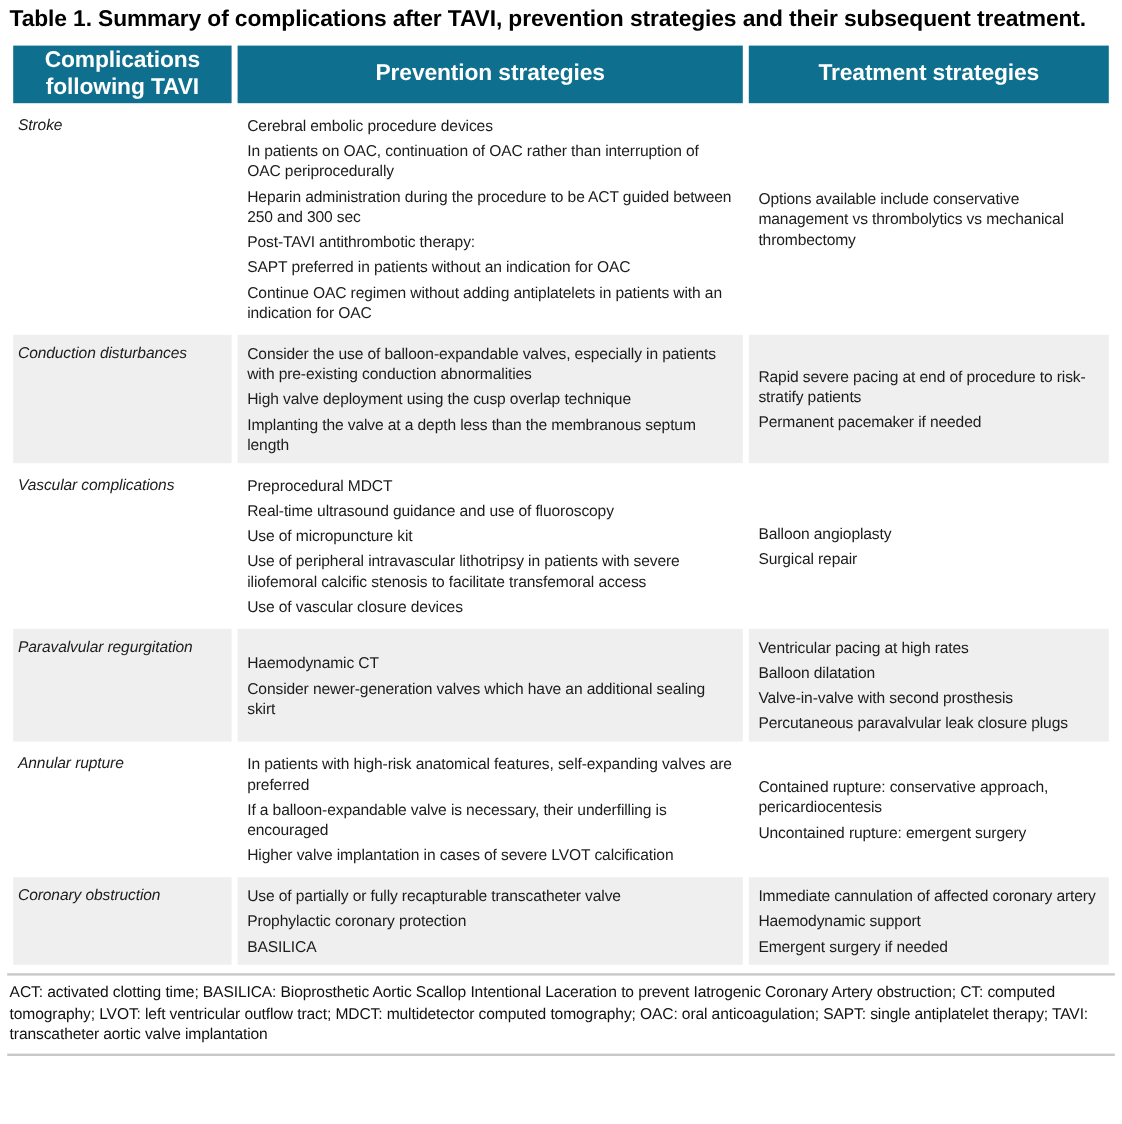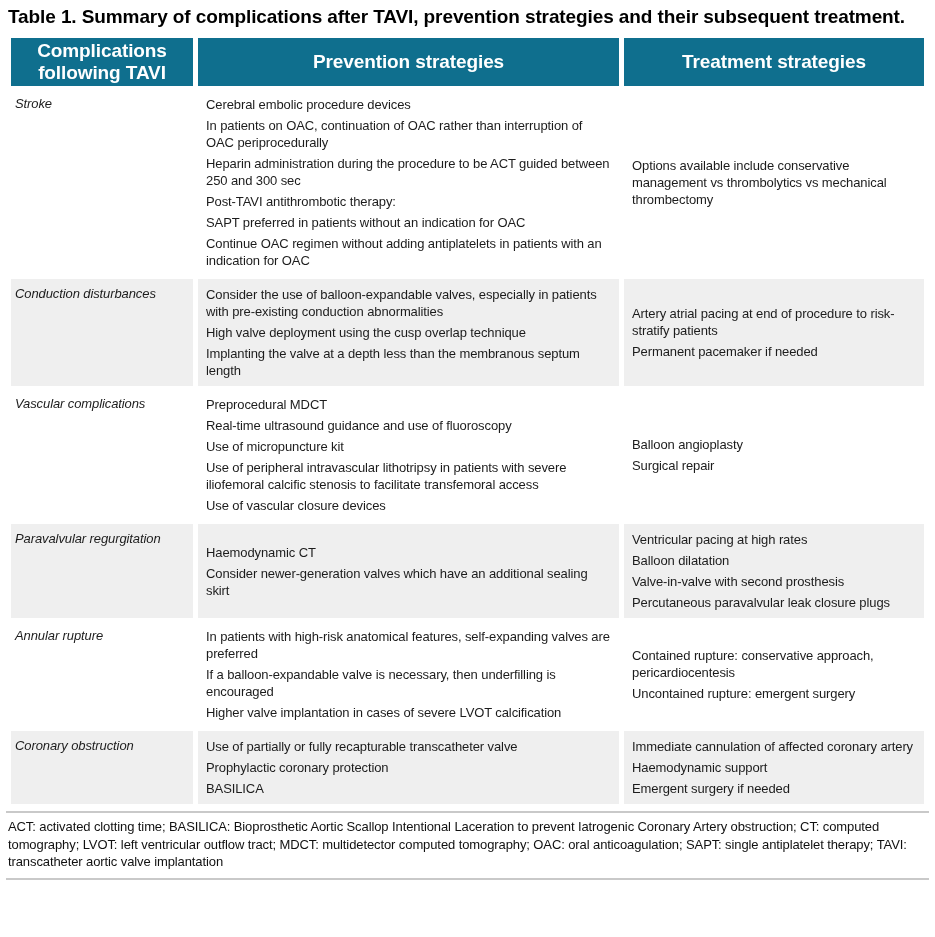--- a/index.html
+++ b/index.html
@@ -106,21 +106,21 @@
           </td>
         </tr>
         <tr class="alt">
           <td class="col-complication">Conduction disturbances</td>
           <td class="col-prevention">
             <p class="item">Consider the use of balloon-expandable valves, especially in patients with pre-existing conduction abnormalities</p>
             <p class="item">High valve deployment using the cusp overlap technique</p>
             <p class="item">Implanting the valve at a depth less than the membranous septum length</p>
           </td>
           <td class="col-treatment">
-            <p class="item">Artery atrial pacing at end of procedure to risk-stratify patients</p>
+            <p class="item">Rapid severe pacing at end of procedure to risk-stratify patients</p>
             <p class="item">Permanent pacemaker if needed</p>
           </td>
         </tr>
         <tr>
           <td class="col-complication">Vascular complications</td>
           <td class="col-prevention">
             <p class="item">Preprocedural MDCT</p>
             <p class="item">Real-time ultrasound guidance and use of fluoroscopy</p>
             <p class="item">Use of micropuncture kit</p>
             <p class="item">Use of peripheral intravascular lithotripsy in patients with severe iliofemoral calcific stenosis to facilitate transfemoral access</p>
@@ -141,21 +141,21 @@
             <p class="item">Ventricular pacing at high rates</p>
             <p class="item">Balloon dilatation</p>
             <p class="item">Valve-in-valve with second prosthesis</p>
             <p class="item">Percutaneous paravalvular leak closure plugs</p>
           </td>
         </tr>
         <tr>
           <td class="col-complication">Annular rupture</td>
           <td class="col-prevention">
             <p class="item">In patients with high-risk anatomical features, self-expanding valves are preferred</p>
-            <p class="item">If a balloon-expandable valve is necessary, then underfilling is encouraged</p>
+            <p class="item">If a balloon-expandable valve is necessary, their underfilling is encouraged</p>
             <p class="item">Higher valve implantation in cases of severe LVOT calcification</p>
           </td>
           <td class="col-treatment">
             <p class="item">Contained rupture: conservative approach, pericardiocentesis</p>
             <p class="item">Uncontained rupture: emergent surgery</p>
           </td>
         </tr>
         <tr class="alt">
           <td class="col-complication">Coronary obstruction</td>
           <td class="col-prevention">

